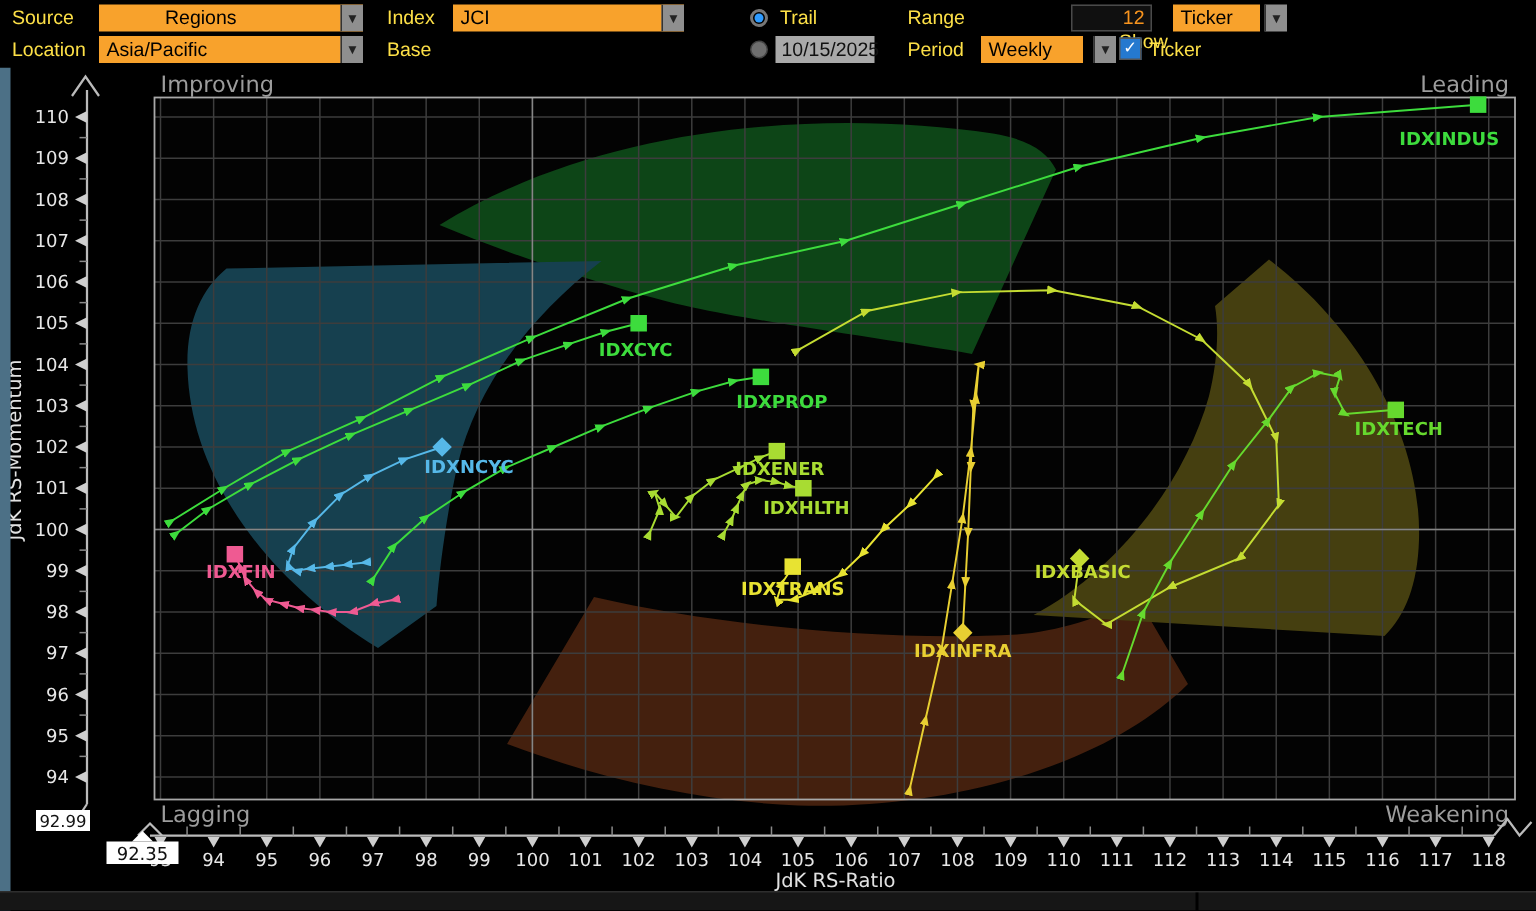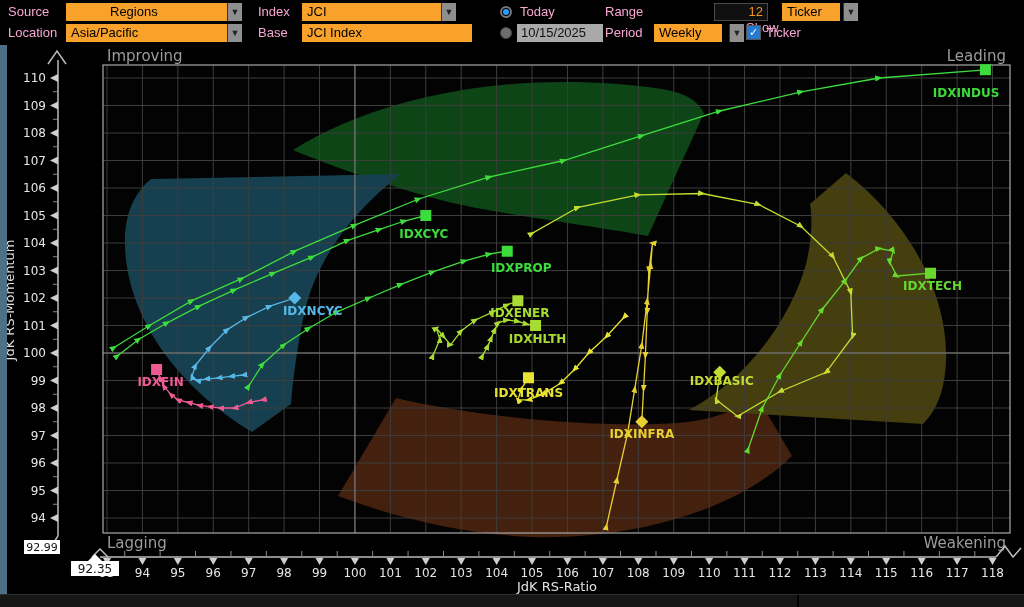--- a/index.html
+++ b/index.html
@@ -1,20 +1,20 @@
 <!DOCTYPE html>
 <html><head>
 <meta charset="utf-8">
 <style>
   html,body{margin:0;padding:0;background:#000;}
   body{width:1024px;height:607px;position:relative;overflow:hidden;
        font-family:"Liberation Sans","DejaVu Sans",sans-serif;-webkit-font-smoothing:none;}
   
   #toolbar{position:absolute;left:0;top:0;width:1024px;height:45px;background:#000;z-index:5;}
-  .tb-label{position:absolute;color:#f9a8d4;font-size:13px;line-height:18px;white-space:nowrap;text-align:center;}
+  .tb-label{position:absolute;color:#fde047;font-size:13px;line-height:18px;white-space:nowrap;text-align:center;}
   .dd,.field-orange{position:absolute;height:18px;background:#f8a22c;color:#000;font-size:13px;
        line-height:18px;padding-left:5px;box-sizing:border-box;white-space:nowrap;overflow:hidden;}
   .dd-btn{position:absolute;height:18px;width:14px;background:#8f8f8f;color:#222;font-size:9px;
        line-height:18px;text-align:center;border-left:1px solid #333;}
   .range-field{position:absolute;height:18px;background:#101010;border:1px solid #4a4a4a;
        color:#f8941e;font-size:13px;line-height:16px;text-align:right;padding-right:4px;box-sizing:border-box;margin-left:32px;}
   .date-field{position:absolute;height:18px;background:#a9a9a9;color:#111;font-size:13px;
        line-height:18px;padding-left:4px;box-sizing:border-box;}
   .radio{position:absolute;width:12px;height:12px;border-radius:50%;box-sizing:border-box;}
   .radio.on{background:#000;border:2px solid #777;}
@@ -344,28 +344,25 @@
     <span>Asia/Pacific</span>
     <span class="dd-btn" style="right:0;top:0;">▼</span>
   </div>
 
   <span class="tb-label" style="left:258px;top:3px;">Index</span>
   <span class="tb-label" style="left:258px;top:24px;">Base</span>
   <div class="dd" style="left:302px;top:3px;width:154px;">
     <span>JCI</span>
     <span class="dd-btn" style="right:0;top:0;">▼</span>
   </div>
-  <div class="field-orange" style="left:302px;top:24px;width:170px;">
-    <span>JCI Index</span>
-  </div>
 
   <span class="radio on" style="left:500px;top:6px;"></span>
-  <span class="tb-label" style="left:520px;top:3px;">Today</span>
+  <span class="tb-label" style="left:520px;top:3px;">Trail</span>
   <span class="radio off" style="left:500px;top:27px;"></span>
-  <div class="date-field" style="left:517px;top:24px;width:86px;">
+  <div class="date-field" style="left:517px;top:24px;width:66px;">
     <span>10/15/2025</span>
   </div>
 
   <span class="tb-label" style="left:605px;top:3px;">Range</span>
   <div class="range-field" style="left:682px;top:3px;width:54px;">
     <span>12</span>
   </div>
   <span class="tb-label" style="left:605px;top:24px;">Period</span>
   <div class="dd" style="left:654px;top:24px;width:68px;">
     <span>Weekly</span>

